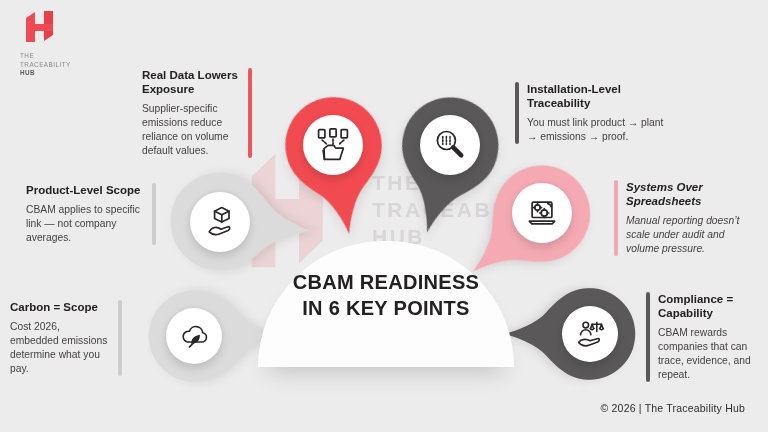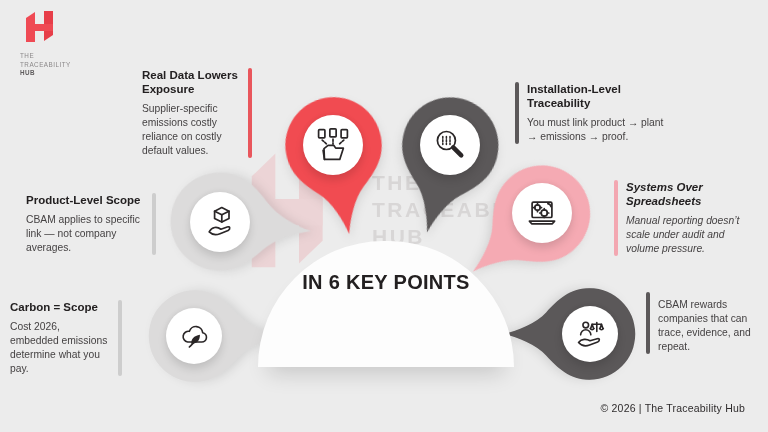--- a/index.html
+++ b/index.html
@@ -173,33 +173,34 @@
         <path d="M20.3 13.5 a2.4 2.4 0 0 0 4.4 0"></path>
         <path d="M33.5 8.5 L31.8 13.5 M33.5 8.5 L35.2 13.5"></path>
         <path d="M31.3 13.5 a2.4 2.4 0 0 0 4.4 0"></path>
         <path d="M6.5 30 C10 25.5 16 25.5 20 28 L28.5 25.5 C31.5 24.8 32 27.8 29 29.5 L19.5 33 C14.5 34.8 10 34 6.5 30 Z"></path>
       </g>
     </svg>
   </div>
 
   <div class="dome">
     <div class="dome-title">
+      <div>CBAM READINESS</div>
       <div>IN 6 KEY POINTS</div>
     </div>
   </div>
 
   <div class="point side-left" style="left:142px;top:68px;width:110px;">
     <div class="txt">
       <div class="hd">Real Data Lowers Exposure</div>
-      <div class="bd">Supplier-specific emissions costly reliance on costly default values.</div>
+      <div class="bd">Supplier-specific emissions reduce reliance on volume default values.</div>
     </div>
     <div class="bar bar-red"></div>
   </div>
 
-  <div class="point side-left" style="left:26px;top:193px;width:130px;">
+  <div class="point side-left" style="left:26px;top:183px;width:130px;">
     <div class="txt">
       <div class="hd">Product-Level Scope</div>
       <div class="bd">CBAM applies to specific link — not company averages.</div>
     </div>
     <div class="bar bar-gray"></div>
   </div>
 
   <div class="point side-left" style="left:10px;top:300px;width:112px;">
     <div class="txt">
       <div class="hd">Carbon = Scope</div>
@@ -220,20 +221,21 @@
     <div class="bar bar-pink"></div>
     <div class="txt">
       <div class="hd">Systems Over Spreadsheets</div>
       <div class="bd">Manual reporting doesn’t scale under audit and volume pressure.</div>
     </div>
   </div>
 
   <div class="point side-right" style="left:646px;top:292px;width:116px;">
     <div class="bar bar-dark"></div>
     <div class="txt">
+      <div class="hd">Compliance = Capability</div>
       <div class="bd">CBAM rewards companies that can trace, evidence, and repeat.</div>
     </div>
   </div>
 
   <div class="brand">
     <svg width="40" height="33" viewBox="0 0 40 33">
       <polygon points="6,8 15,2 15,32 6,32" fill="#ef4a54"></polygon>
       <polygon points="24,1 33,1 33,25 24,31" fill="#e73e49"></polygon>
       <polygon points="6,14 33,14 33,21 6,21" fill="#ef4a54"></polygon>
     </svg>

